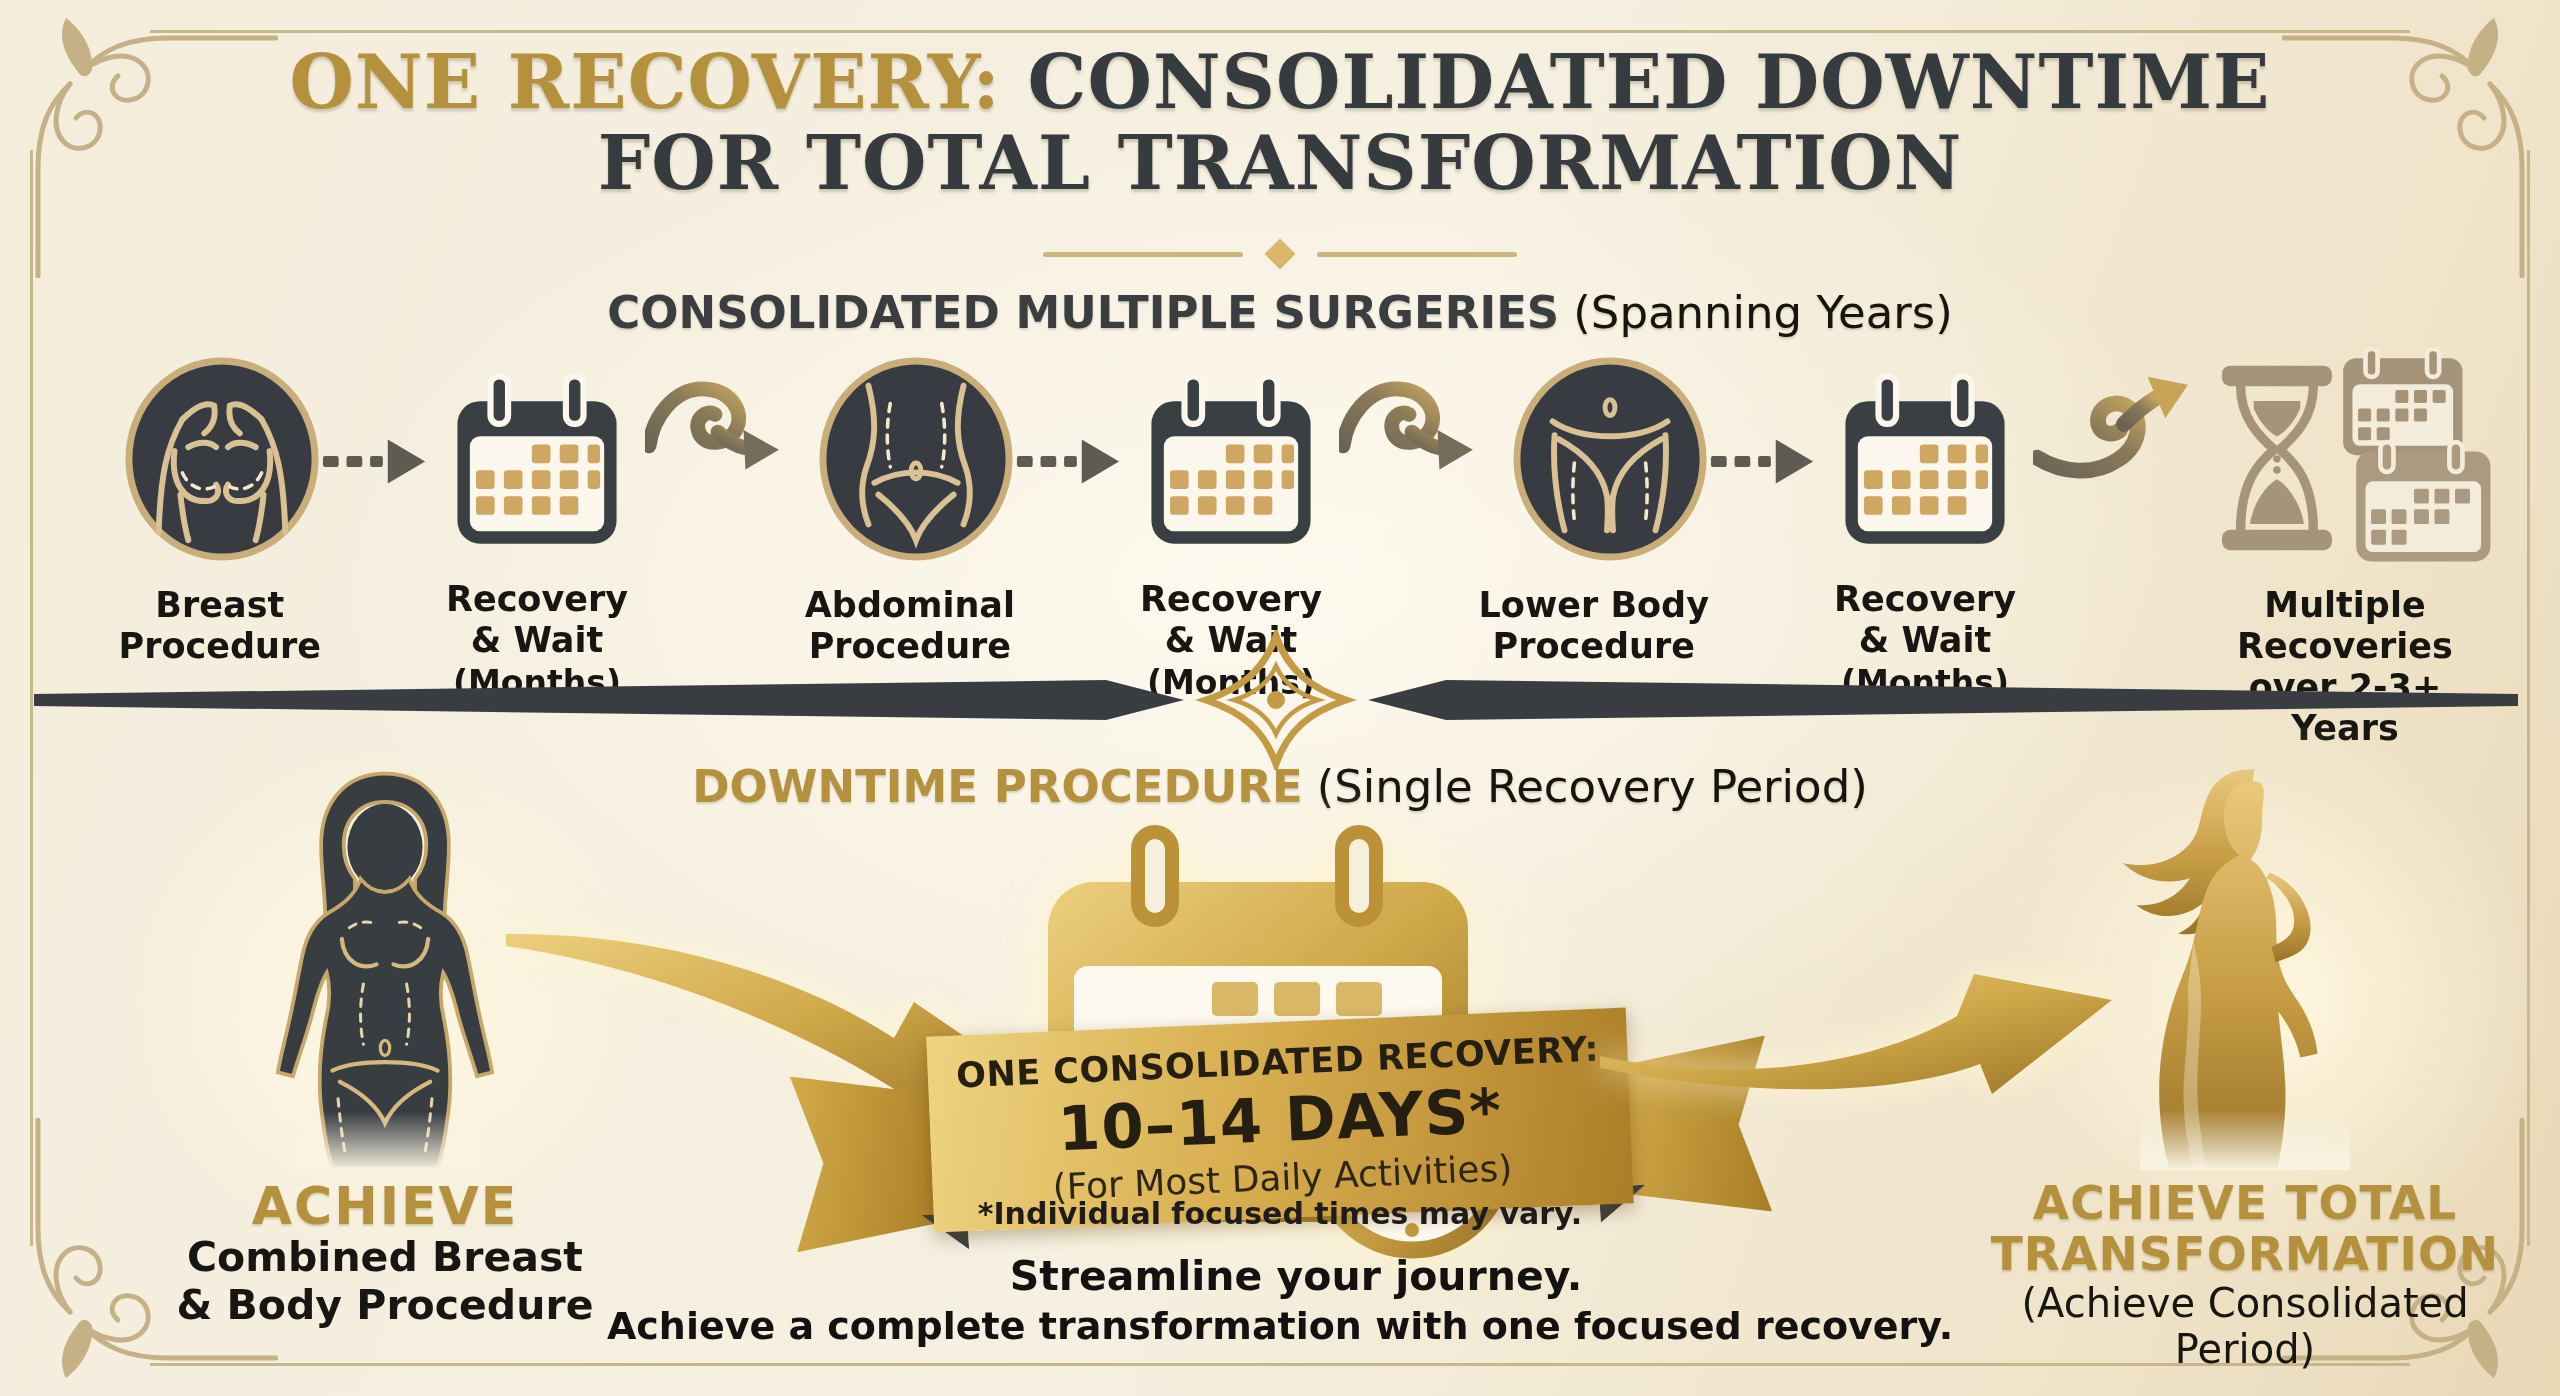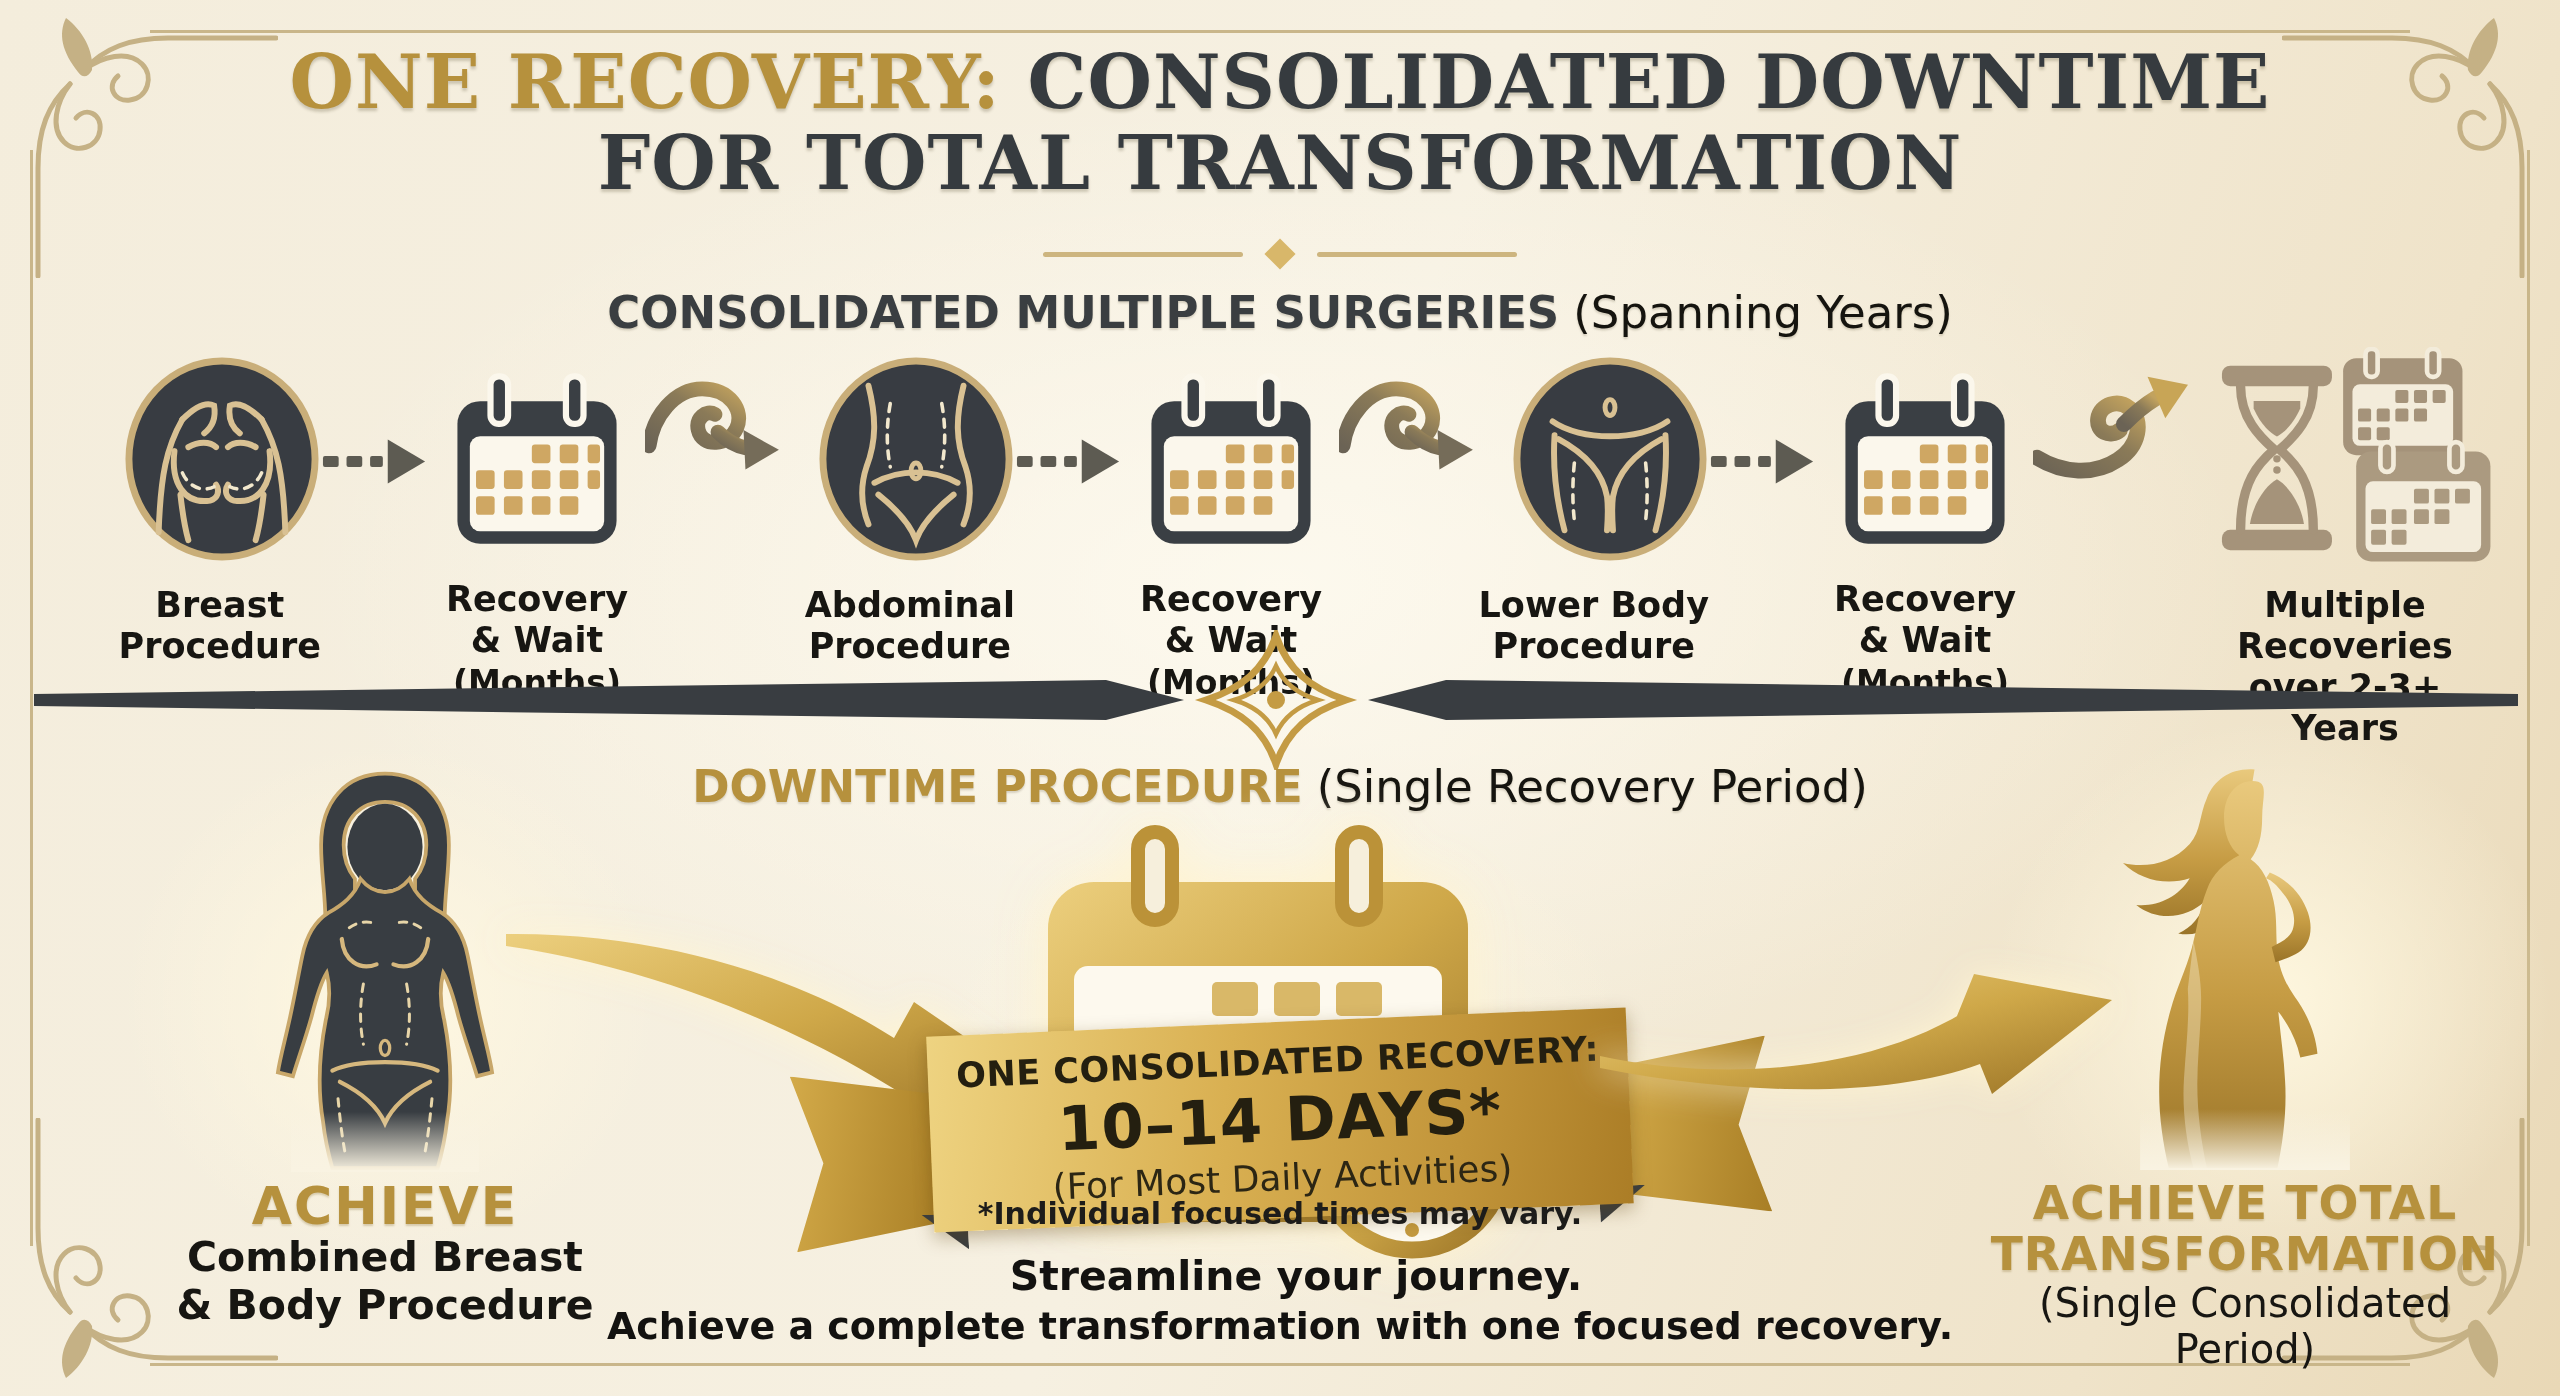--- a/index.html
+++ b/index.html
@@ -539,20 +539,20 @@
   <div class="fig-group" id="right-fig">
     <svg width="300" height="410" viewBox="0 0 300 430" style="margin:0 auto">
       <path d="M160,10 C136,8 118,20 110,40 C102,58 104,74 92,88 C74,108 46,114 22,108 C40,126 68,132 92,124 C80,144 58,154 36,152 C58,170 90,166 108,148 C104,164 94,176 80,182 C100,186 118,176 128,158 L142,116 Z" fill="url(#gwoman)"></path>
       <path d="M158,22 C140,22 128,38 128,60 C128,78 134,92 144,100 C128,108 116,120 110,136 C102,156 100,176 94,198 C88,220 78,240 72,262 C64,290 60,318 60,348 C60,376 64,402 70,428 L184,428 C190,400 194,366 192,336 C191,312 187,288 185,264 C196,278 204,294 208,312 L226,308 C224,286 214,264 202,248 C192,234 186,220 184,202 C182,184 184,166 180,148 C176,128 168,112 156,104 C164,94 168,80 168,60 C168,38 176,22 158,22 Z" fill="url(#gwoman)"></path>
       <path d="M176,118 C196,126 210,142 216,160 C222,178 218,194 206,202 C198,207 188,210 182,212 L178,196 C186,192 196,188 200,178 C204,166 200,152 190,140 C184,132 178,126 172,124 Z" fill="url(#gwoman)"></path>
       <path d="M96,190 C100,210 104,230 104,250 C104,280 100,310 100,340 C100,370 104,400 110,428 L96,428 C88,398 84,366 86,334 C88,302 92,270 90,240 Z" fill="#fbf5e3" opacity=".35"></path>
       <rect x="40" y="366" width="220" height="64" fill="url(#fadeCream)"></rect>
     </svg>
     <div class="fig-title-gold" style="margin-top:8px">ACHIEVE TOTAL
 TRANSFORMATION</div>
-    <div class="fig-sub-dark">(Single Consolidated Period)</div>
+    <div class="fig-sub-dark">(Achieve Consolidated Period)</div>
   </div>
 
   <div class="footnote">*Individual focused times may vary.</div>
   <div class="slogan" id="slogan1">Streamline your journey.</div>
   <div class="slogan" id="slogan2">Achieve a complete transformation with one focused recovery.</div>
 
 </div>
 
 </body></html>

